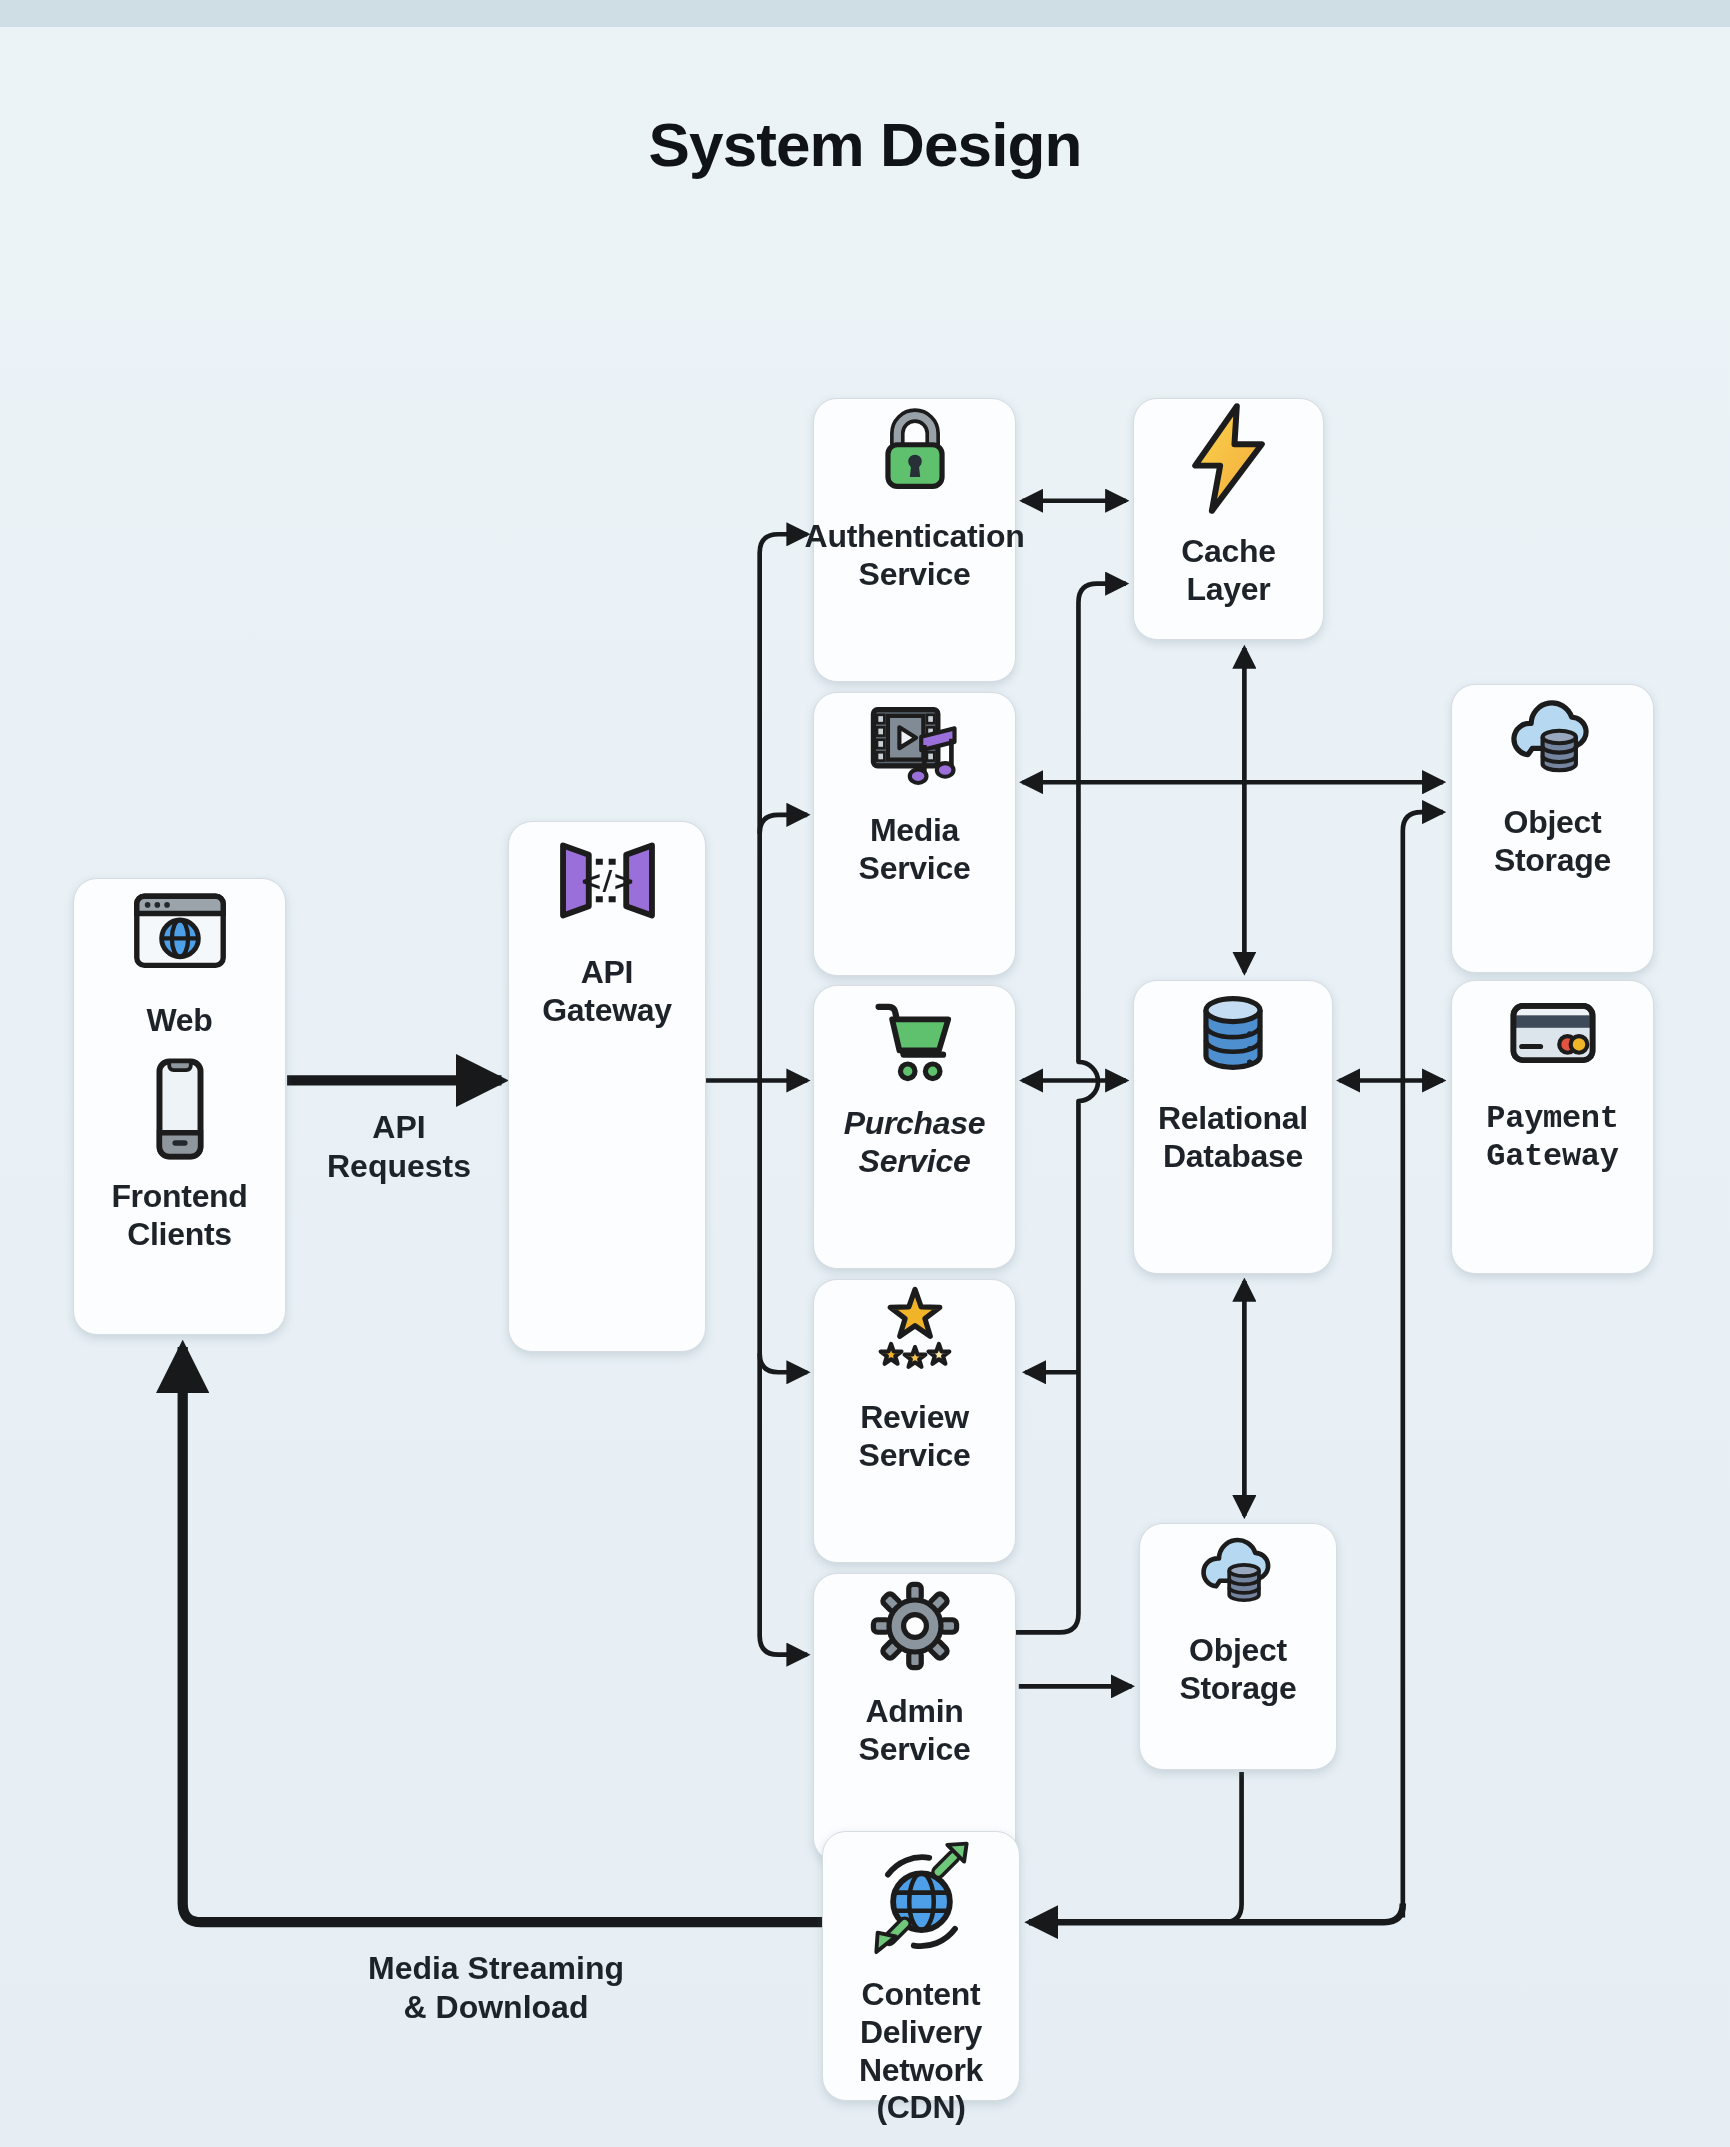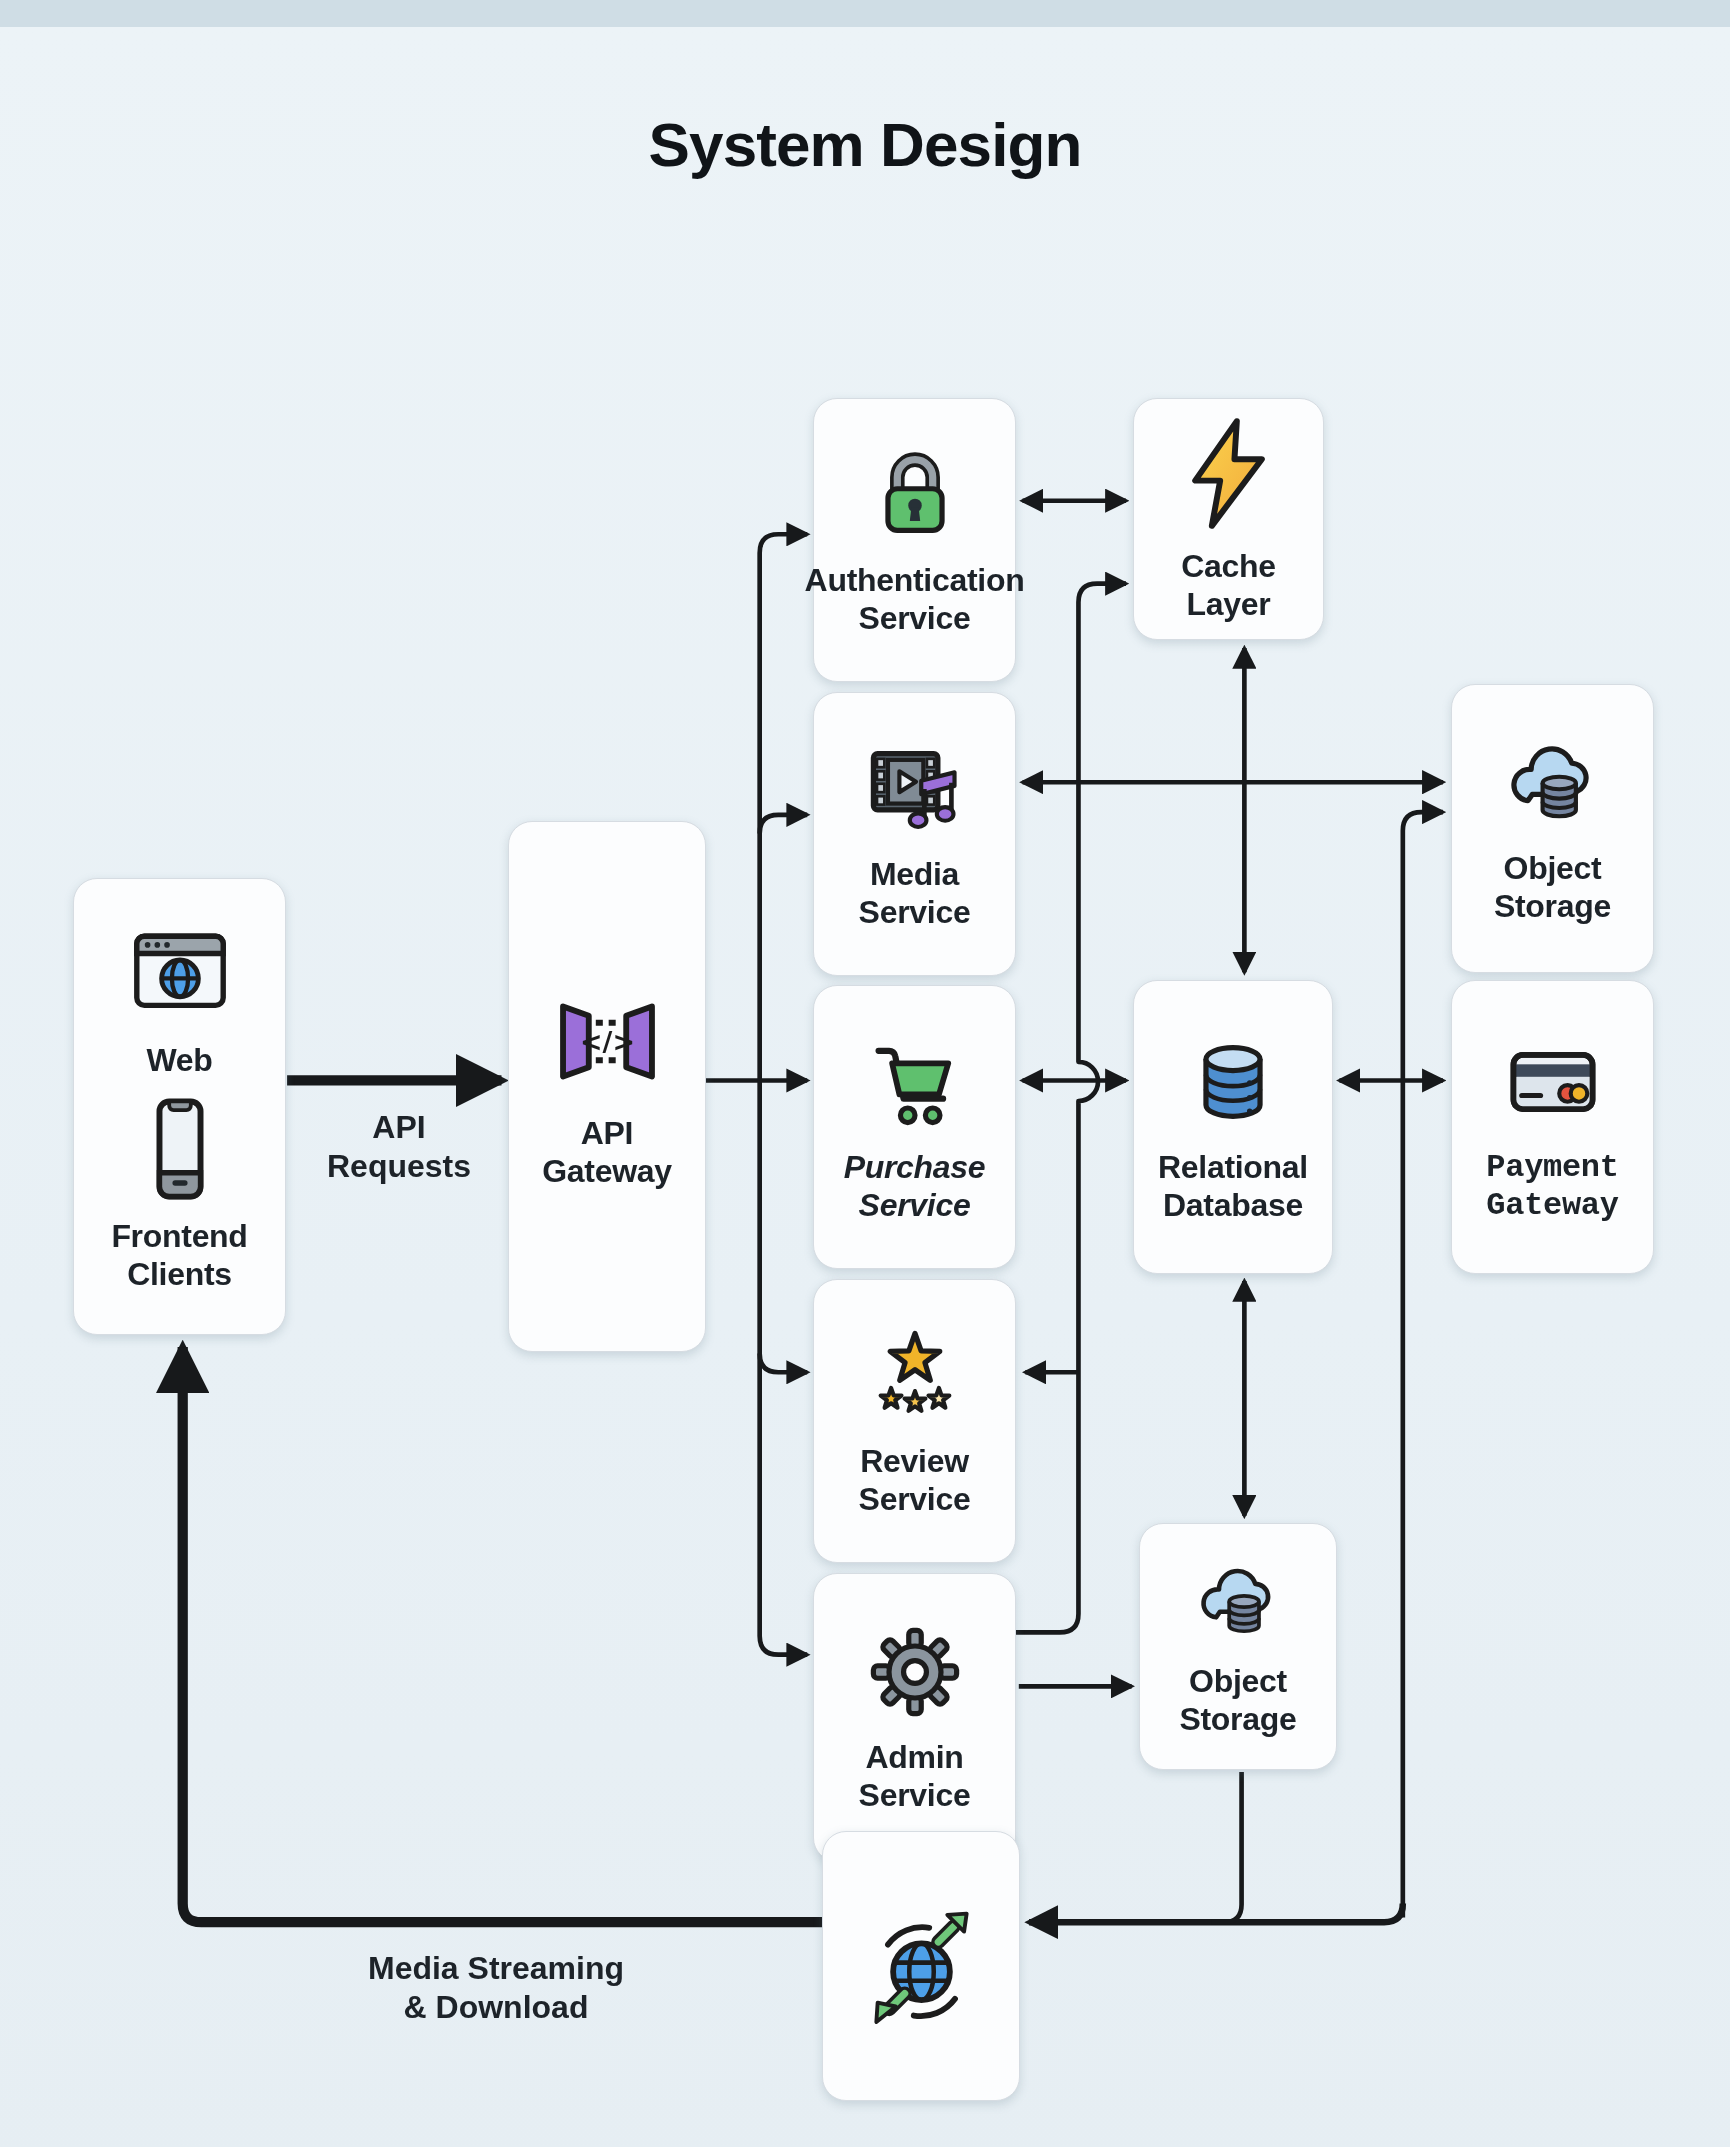--- a/index.html
+++ b/index.html
@@ -7,21 +7,21 @@
     position:relative;width:1730px;height:2148px;overflow:hidden;
     background:linear-gradient(180deg,#ecf3f7 0%,#e8f0f5 60%,#e6eef3 100%);
     font-family:"Liberation Sans", sans-serif;
     margin-top:27px;
   }
   .bottom-strip{position:absolute;left:0;bottom:0;width:100%;height:18.6px;
     background:linear-gradient(180deg,#a7b9c2,#4e646f);}
   .page-title{position:absolute;left:0;top:82px;width:100%;text-align:center;
     font-size:62px;font-weight:700;letter-spacing:-0.9px;color:#101418;}
   .node{position:absolute;display:flex;flex-direction:column;align-items:center;
-    justify-content:center;gap:15px;background:#fcfdfe;border:1.9px solid #d6dce2;
+    justify-content:flex-start;gap:15px;background:#fcfdfe;border:1.9px solid #d6dce2;
     border-radius:24px;box-shadow:0 3.7px 9.3px rgba(96,122,138,.22);box-sizing:border-box;}
   .node .icon{display:flex;align-items:center;justify-content:center;}
   .node .icon svg{width:104px;height:104px;}
   .node-label{font-size:32px;font-weight:700;color:#1d2329;text-align:center;
     line-height:1.18;white-space:pre-line;letter-spacing:-0.3px;}
   .node-cache-layer .icon svg{width:119px;height:119px;}
   .node-api-gateway .icon svg{width:117px;height:117px;}
   .node-cdn .icon svg{width:129px;height:129px;}
   .node-object-storage-bottom .icon svg{width:93px;height:93px;}
   .node-frontend-clients .icon svg{width:108px;height:108px;}
@@ -268,20 +268,22 @@
           <path d="M24,33 A33,33 0 0 1 56,20" fill="none" stroke="#1c1c1c" stroke-width="4.5" stroke-linecap="round"></path>
           <path d="M76,75 A33,33 0 0 1 44,88" fill="none" stroke="#1c1c1c" stroke-width="4.5" stroke-linecap="round"></path>
           <path d="M63,31 L75,19" stroke="#1c1c1c" stroke-width="11" stroke-linecap="round"></path>
           <path d="M63,31 L75,19" stroke="#6fc77a" stroke-width="5.5" stroke-linecap="round"></path>
           <path d="M70,10 L85,9 L83,23 Z" fill="#6fc77a" stroke="#1c1c1c" stroke-width="3" stroke-linejoin="round"></path>
           <path d="M37,71 L25,83" stroke="#1c1c1c" stroke-width="11" stroke-linecap="round"></path>
           <path d="M37,71 L25,83" stroke="#6fc77a" stroke-width="5.5" stroke-linecap="round"></path>
           <path d="M15,93 L16,78 L30,81 Z" fill="#6fc77a" stroke="#1c1c1c" stroke-width="3" stroke-linejoin="round"></path>
         </svg>
       </div>
+      <div class="node-label">Content Delivery
+Network (CDN)</div>
     </div>
     <div class="edge-label" style="left: 399px; top: 1081px;">
       <div>API</div>
       <div>Requests</div>
     </div>
     <div class="edge-label" style="left: 496px; top: 1922px;">
       <div>Media Streaming</div>
       <div>&amp; Download</div>
     </div>
   </div>

